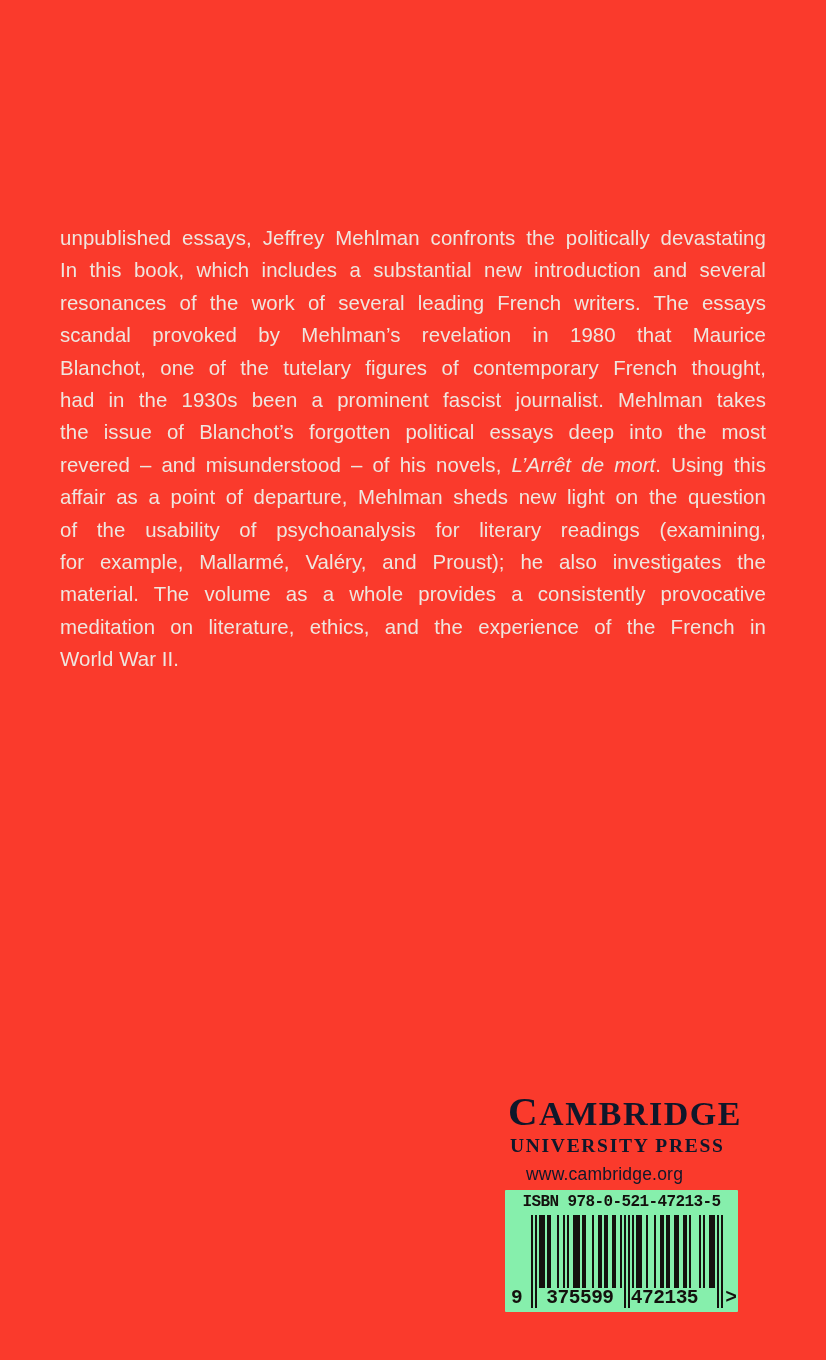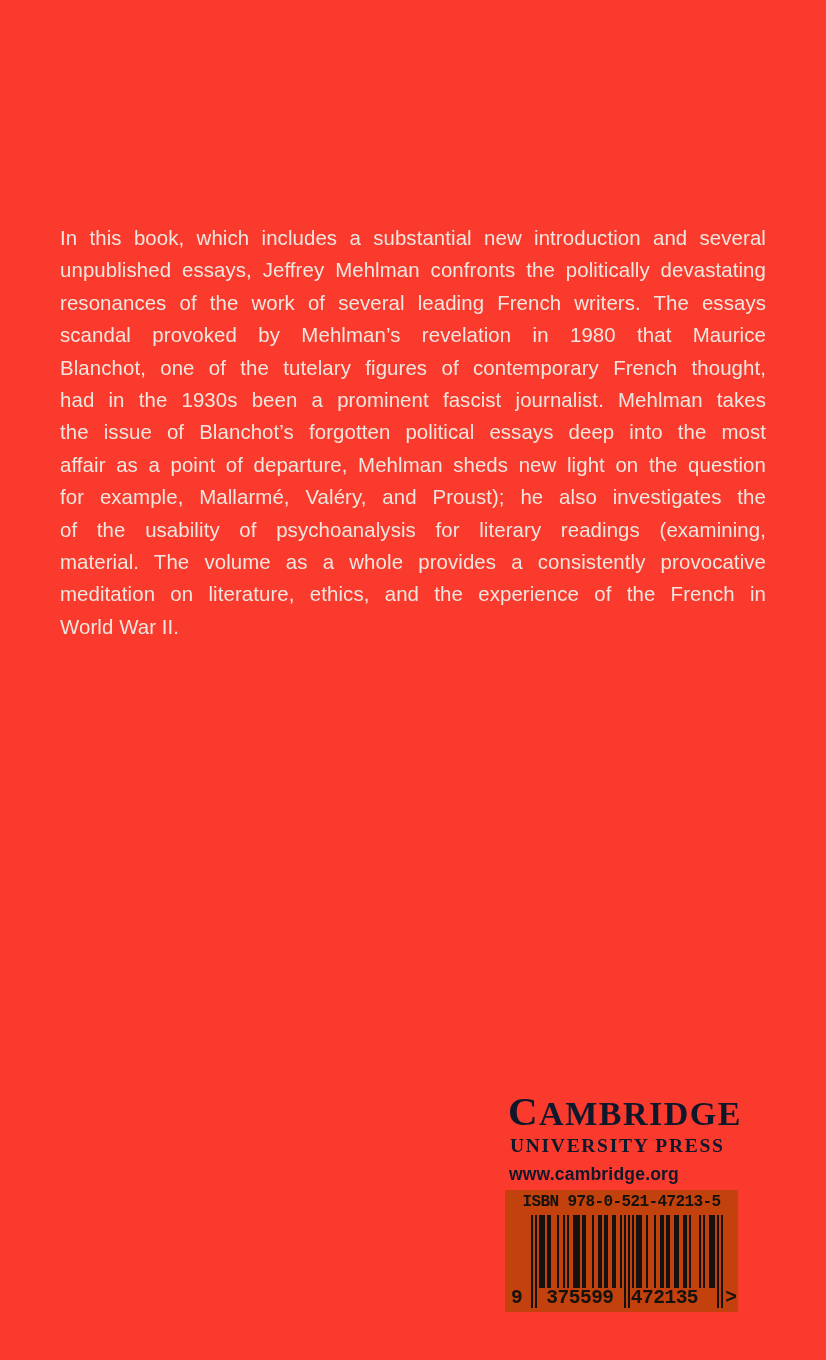--- a/index.html
+++ b/index.html
@@ -34,27 +34,27 @@
     letter-spacing:1.5px;
   }
   .cambridge::first-letter{font-size:41px;}
   .univpress{
     font-family:"Liberation Serif",serif;
     font-weight:700;font-size:19.5px;line-height:20px;
     letter-spacing:1.7px;margin-top:3px;margin-left:2px;
   }
   .website{
     font-family:"Liberation Sans",sans-serif;
-    font-weight:700;font-size:17.5px;line-height:18px;
-    margin-top:9px;margin-left:1px;letter-spacing:0.2px;
+    font-weight:400;font-size:17.5px;line-height:18px;
+    margin-top:9px;margin-left:18px;letter-spacing:0.2px;
   }
   
   .barcode{
     position:absolute;left:505px;top:1190px;width:233px;height:122px;
-    background:#c2410c;border-radius:1px;
+    background:#86efac;border-radius:1px;
   }
   .isbn{
     position:absolute;top:3px;left:0;right:0;
     text-align:center;
     font-family:"Liberation Mono",monospace;
     font-size:16px;font-weight:700;letter-spacing:-0.6px;
     color:#14110e;white-space:nowrap;
   }
   .bars-wrap{position:absolute;left:26px;right:15px;top:25px;bottom:4px;}
   .bars-wrap svg{width:100%;height:100%;display:block;}
@@ -67,30 +67,31 @@
   }
   .digits .first{position:absolute;left:-20px;top:0;}
   .digits .g1{position:absolute;left:3%;width:45%;text-align:center;letter-spacing:-0.5px;}
   .digits .g2{position:absolute;left:52%;width:45%;text-align:left;letter-spacing:-0.5px;}
   .digits .endmark{position:absolute;right:-14px;top:0;}
 </style>
 </head>
 <body>
 
 <div class="blurb">
+  <div class="blurb-line">unpublished essays, Jeffrey Mehlman confronts the politically devastating</div>
   <div class="blurb-line">In this book, which includes a substantial new introduction and several</div>
-  <div class="blurb-line">unpublished essays, Jeffrey Mehlman confronts the politically devastating</div>
   <div class="blurb-line">resonances of the work of several leading French writers. The essays</div>
   <div class="blurb-line">scandal provoked by Mehlman’s revelation in 1980 that Maurice</div>
   <div class="blurb-line">Blanchot, one of the tutelary figures of contemporary French thought,</div>
   <div class="blurb-line">had in the 1930s been a prominent fascist journalist. Mehlman takes</div>
   <div class="blurb-line">the issue of Blanchot’s forgotten political essays deep into the most</div>
+  <div class="blurb-line"><span>revered – and misunderstood – of his novels, </span><span class="italic">L’Arrêt de mort</span><span>. Using this</span></div>
   <div class="blurb-line">affair as a point of departure, Mehlman sheds new light on the question</div>
+  <div class="blurb-line">of the usability of psychoanalysis for literary readings (examining,</div>
   <div class="blurb-line">for example, Mallarmé, Valéry, and Proust); he also investigates the</div>
-  <div class="blurb-line">of the usability of psychoanalysis for literary readings (examining,</div>
   <div class="blurb-line">material. The volume as a whole provides a consistently provocative</div>
   <div class="blurb-line">meditation on literature, ethics, and the experience of the French in</div>
   <div class="blurb-line last">World War II.</div>
 </div>
 
 <div class="publisher">
   <div class="cambridge">CAMBRIDGE</div>
   <div class="univpress">UNIVERSITY PRESS</div>
   <div class="website">www.cambridge.org</div>
 </div>

